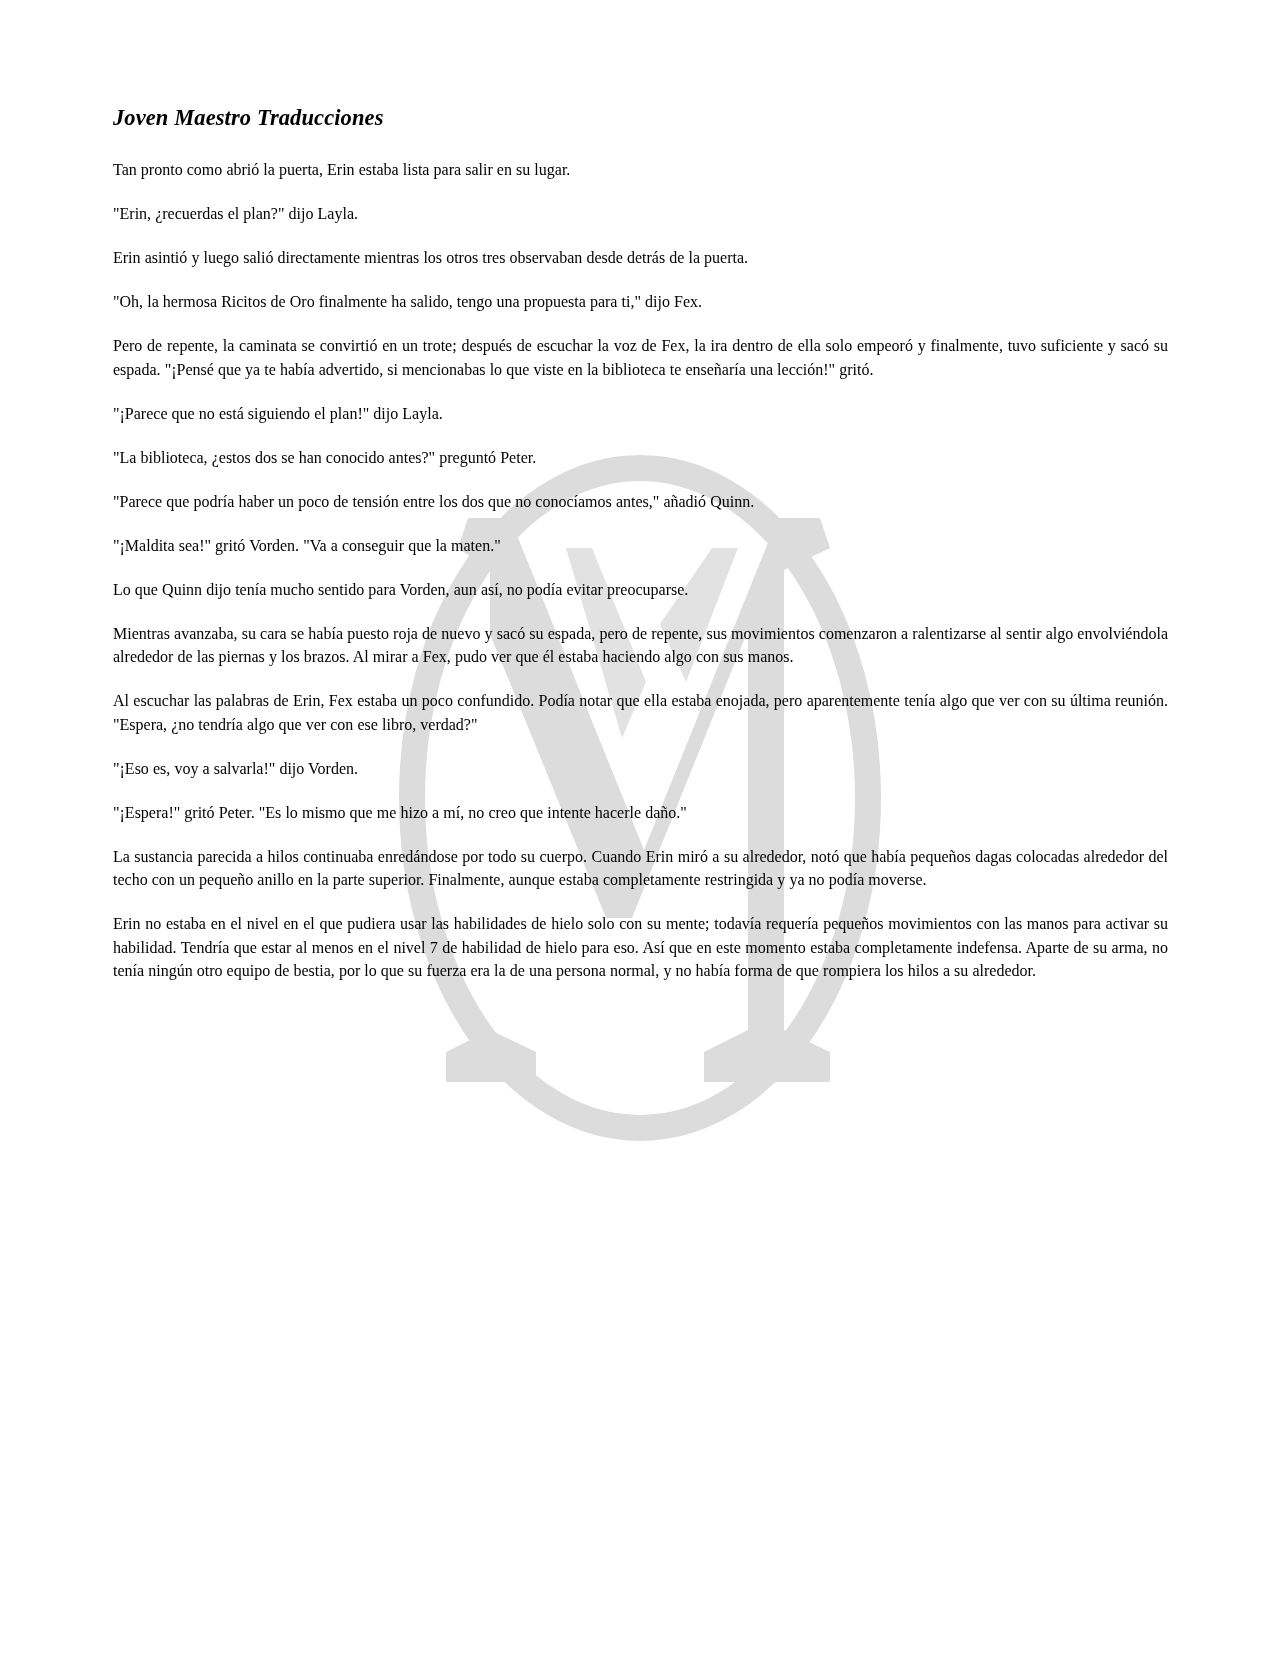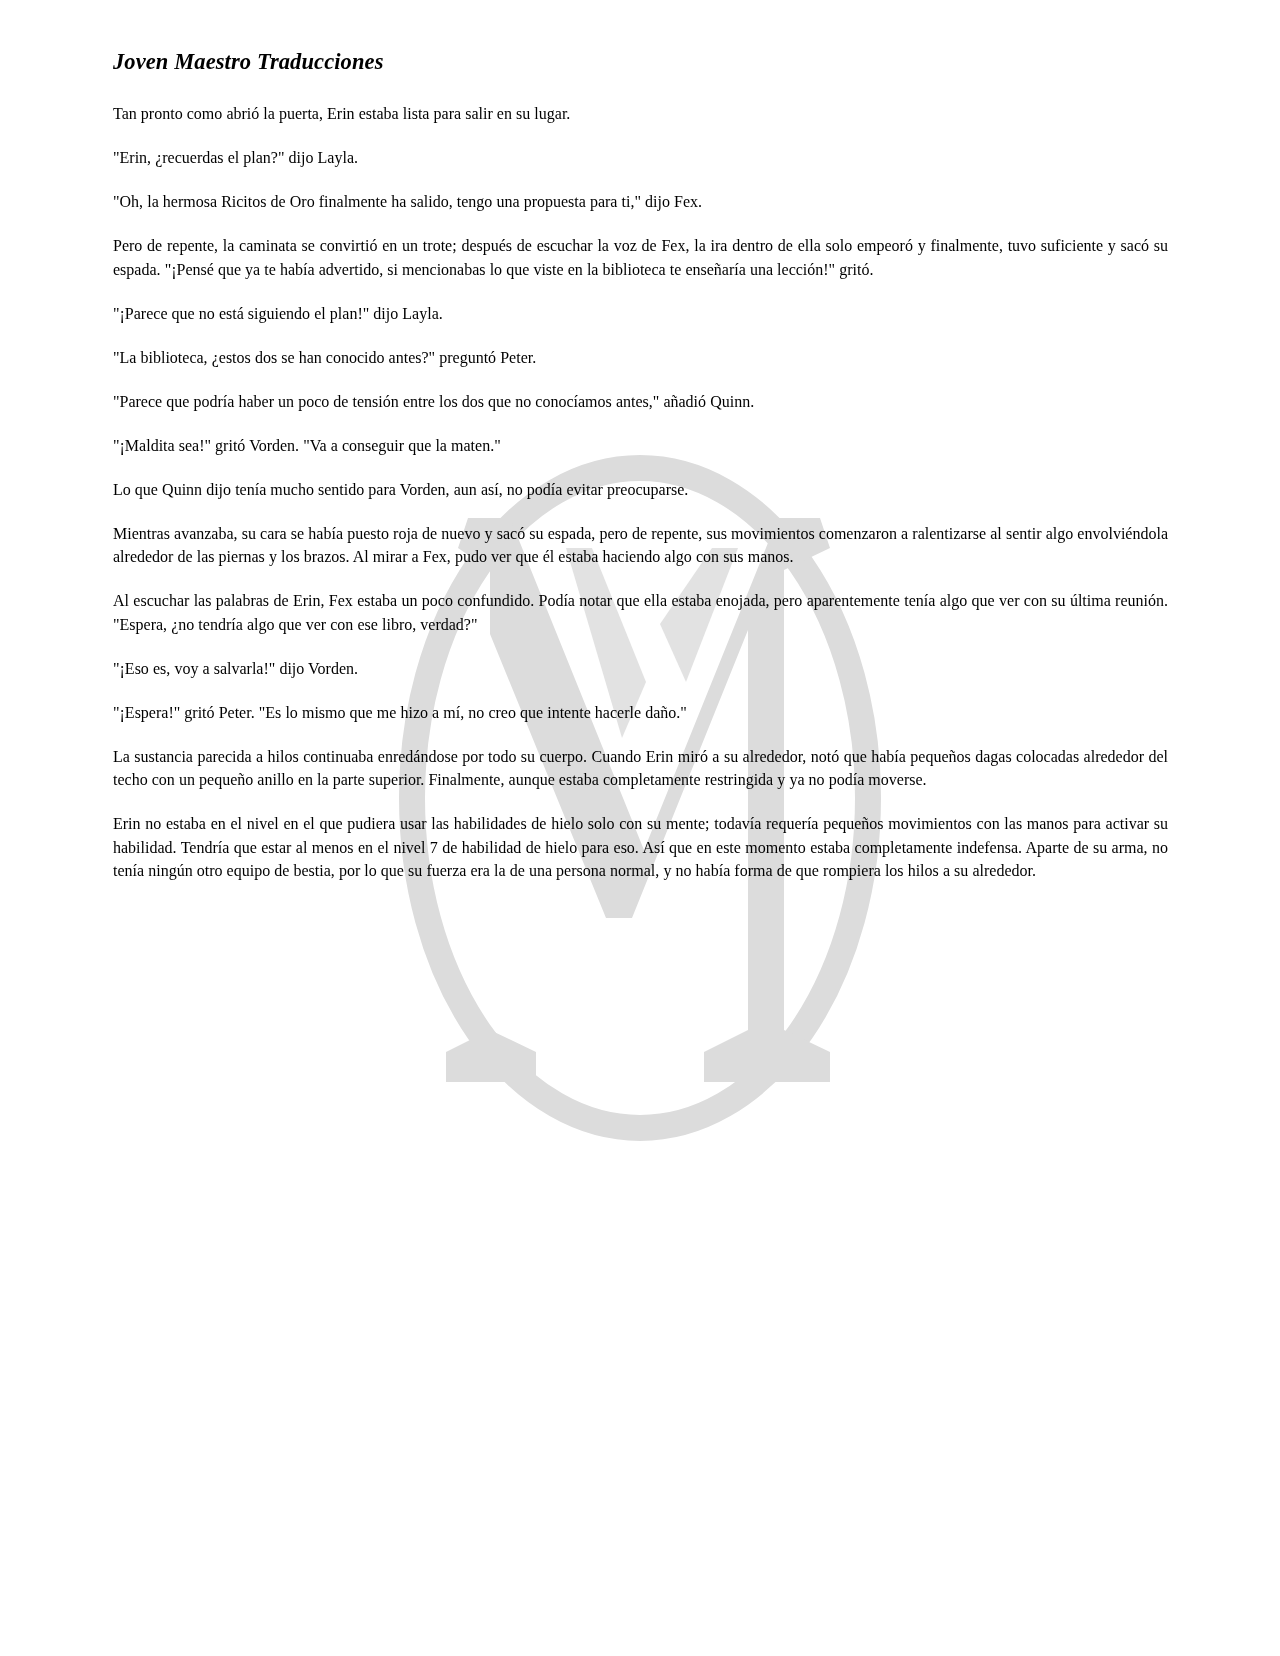--- a/index.html
+++ b/index.html
@@ -31,21 +31,21 @@
     pointer-events: none;
     z-index: 0;
     opacity: 1;
   }
   .watermark svg { display: block; width: 100%; height: 100%; }
 
   
   .doc {
     position: relative;
     z-index: 2;
-    padding: 48px 112px 0 113px;
+    padding: 104px 112px 0 113px;
     box-sizing: border-box;
     width: 1280px;
   }
   .doc-title {
     font-weight: bold;
     font-style: italic;
     font-size: 22.5px;
     line-height: 1.2;
     margin: 0 0 27px 0;
     letter-spacing: 0.1px;
@@ -79,20 +79,21 @@
       </g>
     </svg>
   </div>
 
   <div class="doc">
 
     <div class="doc-title">Joven Maestro Traducciones</div>
 
     <p class="para">Tan pronto como abrió la puerta, Erin estaba lista para salir en su lugar.</p>
     <p class="para">"Erin, ¿recuerdas el plan?" dijo Layla.</p>
+    <p class="para">Erin asintió y luego salió directamente mientras los otros tres observaban desde detrás de la puerta.</p>
     <p class="para">"Oh, la hermosa Ricitos de Oro finalmente ha salido, tengo una propuesta para ti," dijo Fex.</p>
     <p class="para">Pero de repente, la caminata se convirtió en un trote; después de escuchar la voz de Fex, la ira dentro de ella solo empeoró y finalmente, tuvo suficiente y sacó su espada. "¡Pensé que ya te había advertido, si mencionabas lo que viste en la biblioteca te enseñaría una lección!" gritó.</p>
     <p class="para">"¡Parece que no está siguiendo el plan!" dijo Layla.</p>
     <p class="para">"La biblioteca, ¿estos dos se han conocido antes?" preguntó Peter.</p>
     <p class="para">"Parece que podría haber un poco de tensión entre los dos que no conocíamos antes," añadió Quinn.</p>
     <p class="para">"¡Maldita sea!" gritó Vorden. "Va a conseguir que la maten."</p>
     <p class="para">Lo que Quinn dijo tenía mucho sentido para Vorden, aun así, no podía evitar preocuparse.</p>
     <p class="para">Mientras avanzaba, su cara se había puesto roja de nuevo y sacó su espada, pero de repente, sus movimientos comenzaron a ralentizarse al sentir algo envolviéndola alrededor de las piernas y los brazos. Al mirar a Fex, pudo ver que él estaba haciendo algo con sus manos.</p>
     <p class="para">Al escuchar las palabras de Erin, Fex estaba un poco confundido. Podía notar que ella estaba enojada, pero aparentemente tenía algo que ver con su última reunión. "Espera, ¿no tendría algo que ver con ese libro, verdad?"</p>
     <p class="para">"¡Eso es, voy a salvarla!" dijo Vorden.</p>

